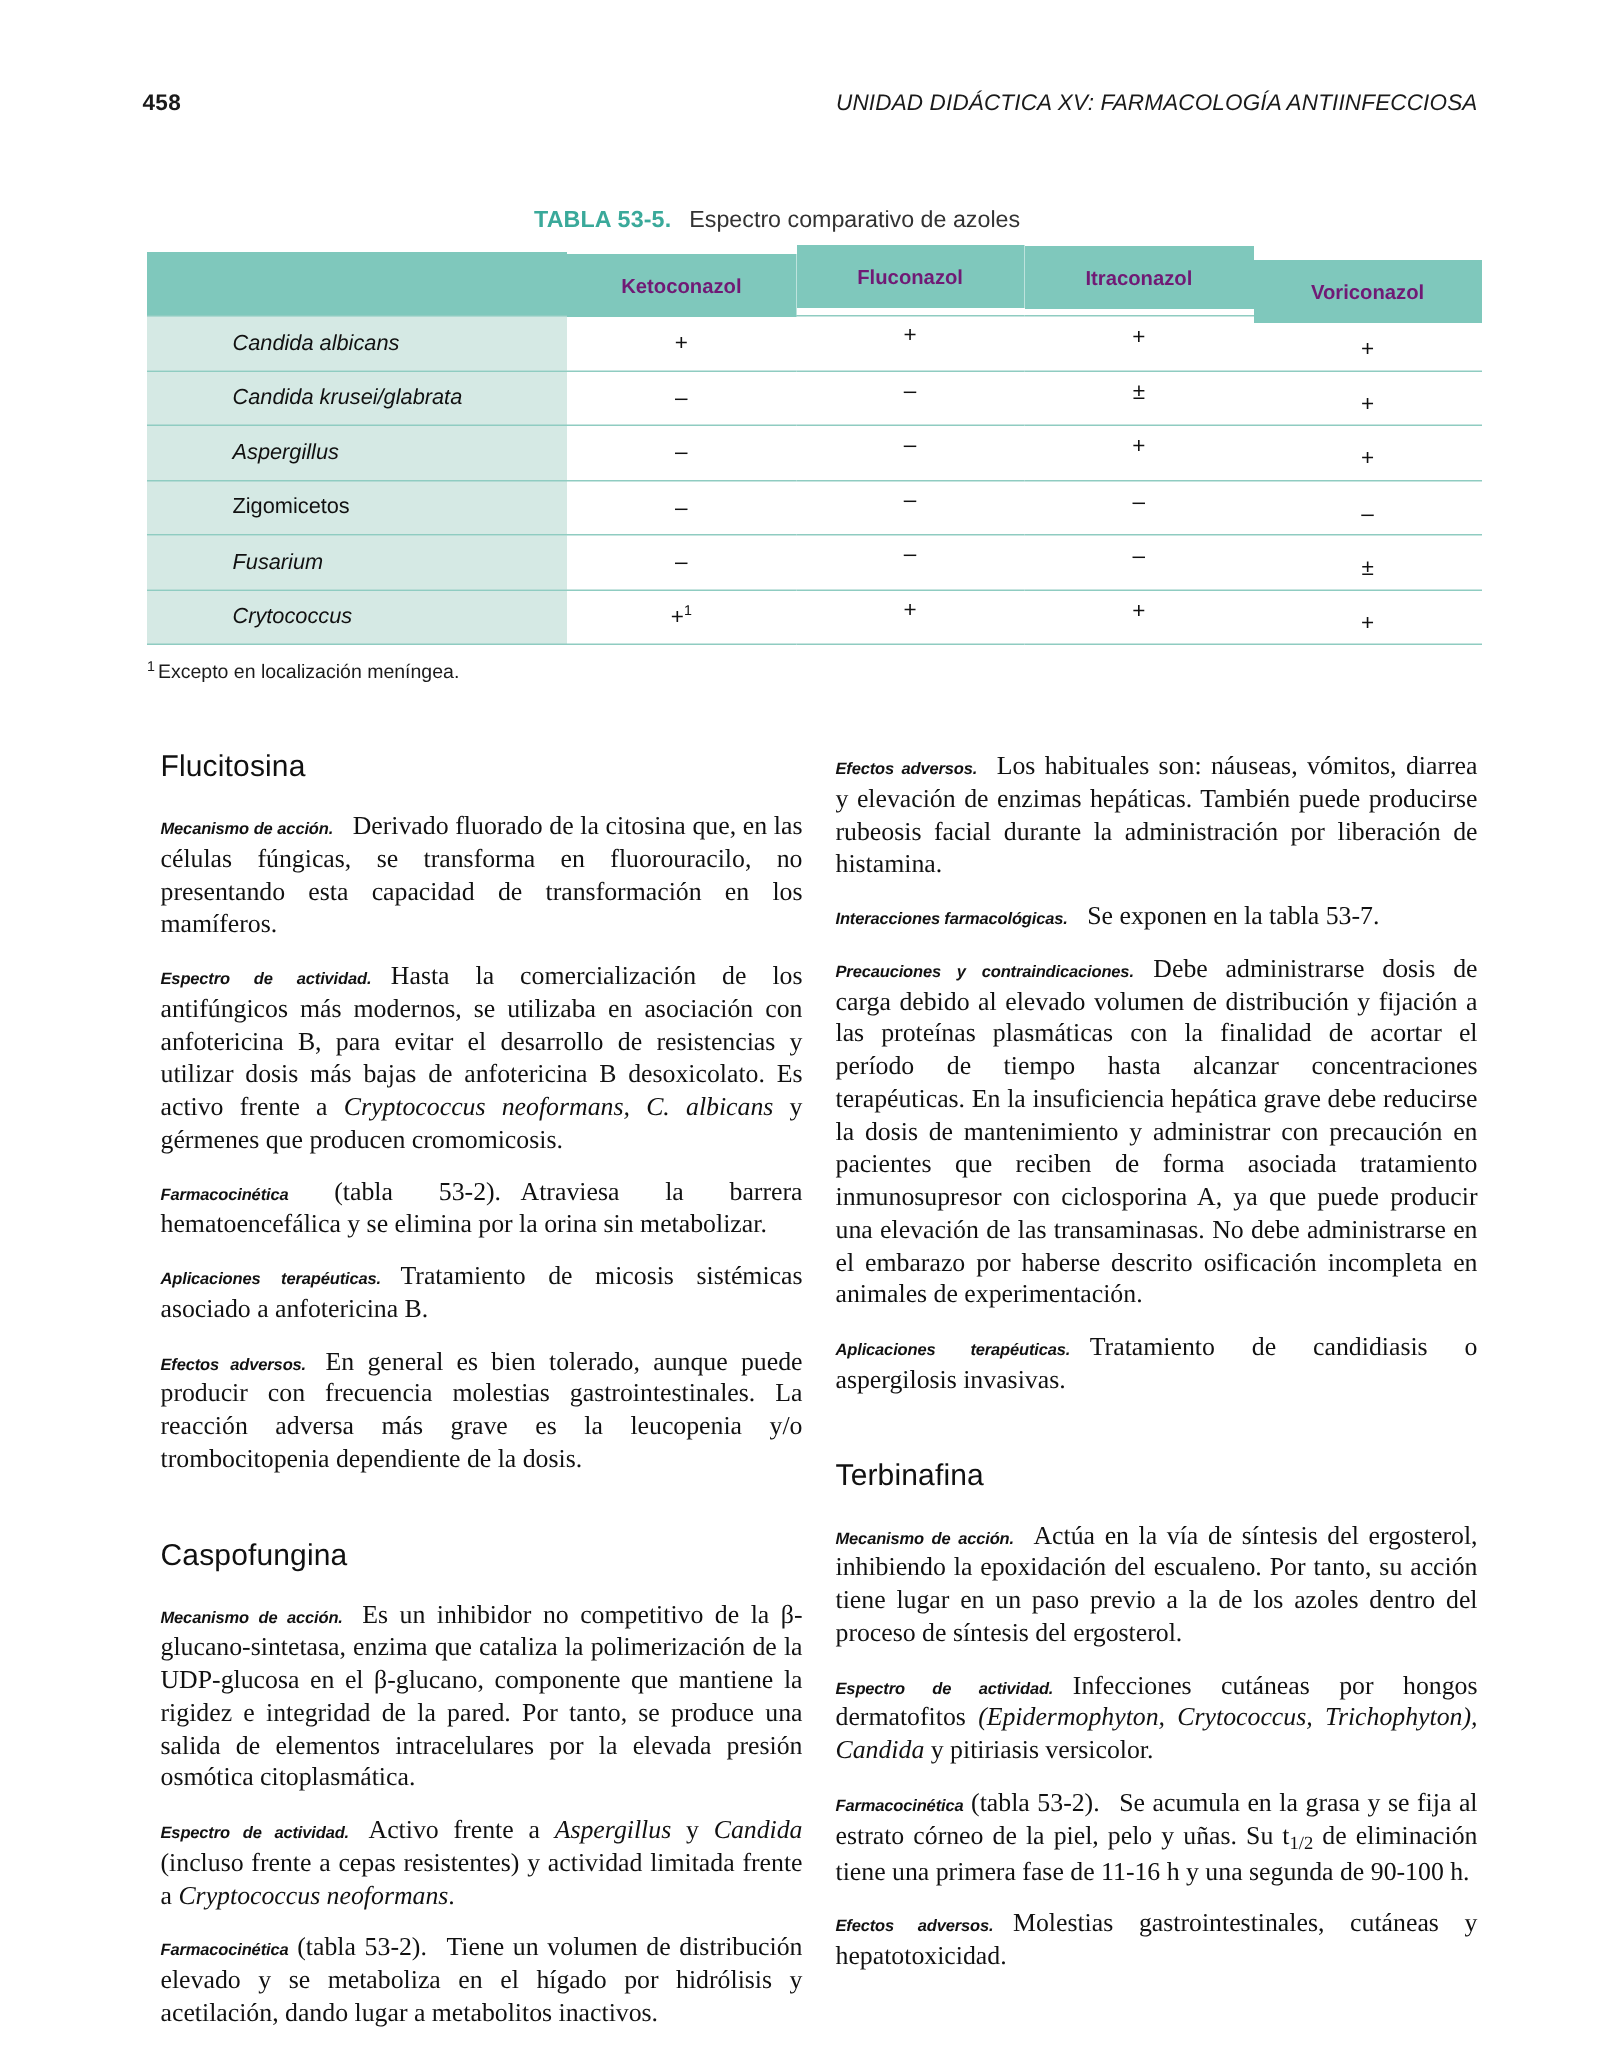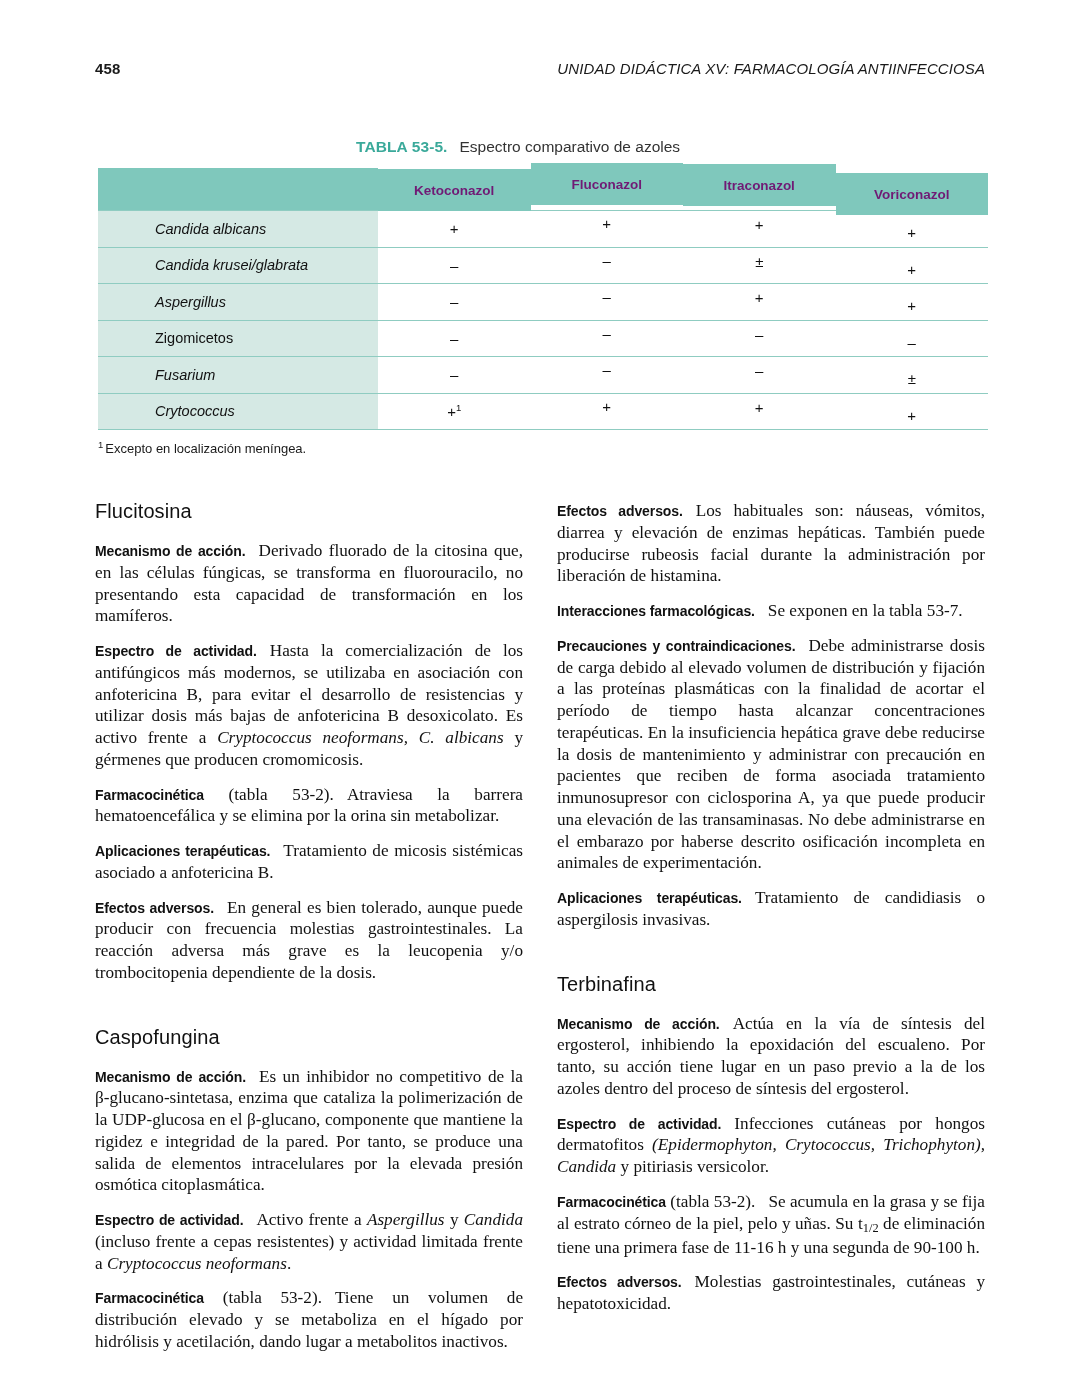--- a/index.html
+++ b/index.html
@@ -82,42 +82,42 @@
 
   .tfoot{
     font-family:"Liberation Sans", sans-serif;
     font-size:13px;color:#1a1a1a;margin-top:9px;
   }
   .tfoot sup{font-size:9.5px;vertical-align:super;margin-right:2px;}
 
   
   .cols{position:absolute;left:95px;top:500px;width:900px;height:840px;}
   .col{position:absolute;top:0;width:428px;}
-  .col.left{left:0;}
+  .col.left{left:12px;}
   .col.right{left:462px;}
 
   h2.sec{
     font-family:"Liberation Sans", sans-serif;
     font-weight:normal;font-size:20px;color:#111;
     margin:0 0 17px 0;letter-spacing:.1px;
   }
   h2.sec.gap{margin-top:42px;}
 
   p.para{
     margin:0 0 13px 0;
     font-size:17.2px;line-height:1.265;
     text-align:justify;
     text-justify:inter-word;
     hyphens:manual;
     color:#111;
   }
   p.para:last-child{margin-bottom:0;}
   .lead{
     font-family:"Liberation Sans", sans-serif;
-    font-weight:bold;font-size:14px;
+    font-weight:bold;font-style:italic;font-size:11px;
     letter-spacing:-.1px;
   }
   .leadreg{font-family:"Liberation Serif", serif;font-style:normal;font-weight:normal;font-size:17.2px;}
   .sp{display:inline-block;width:13px;}
   i.sci{font-style:italic;}
   .frac{font-size:.72em;vertical-align:-.28em;}
 </style>
 </head>
 <body>
 

